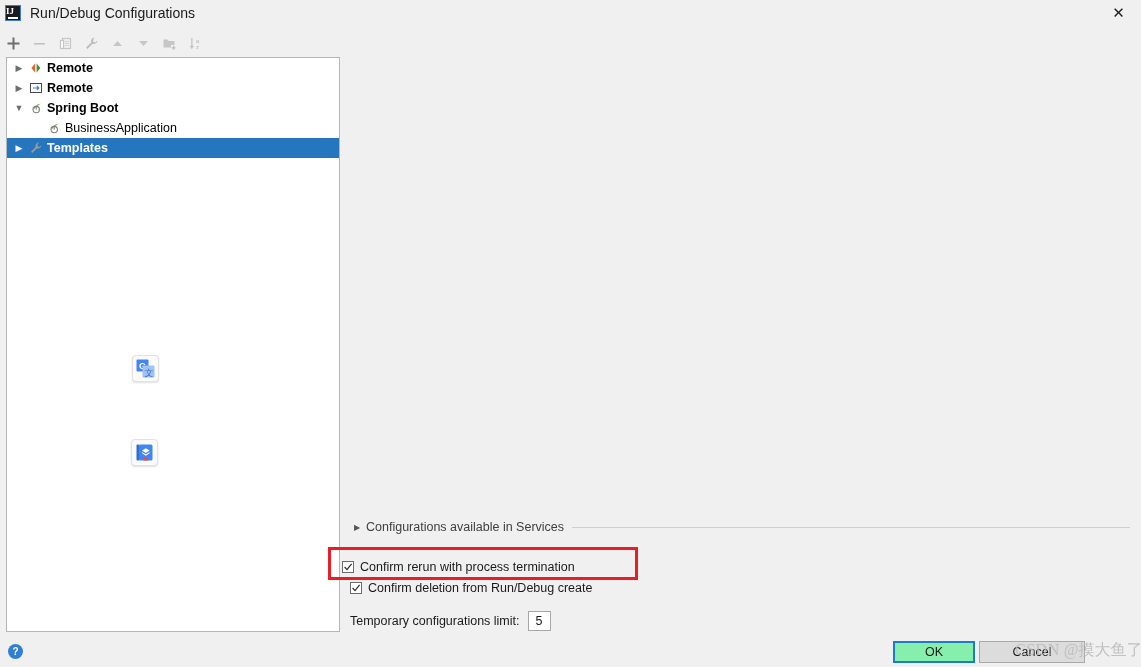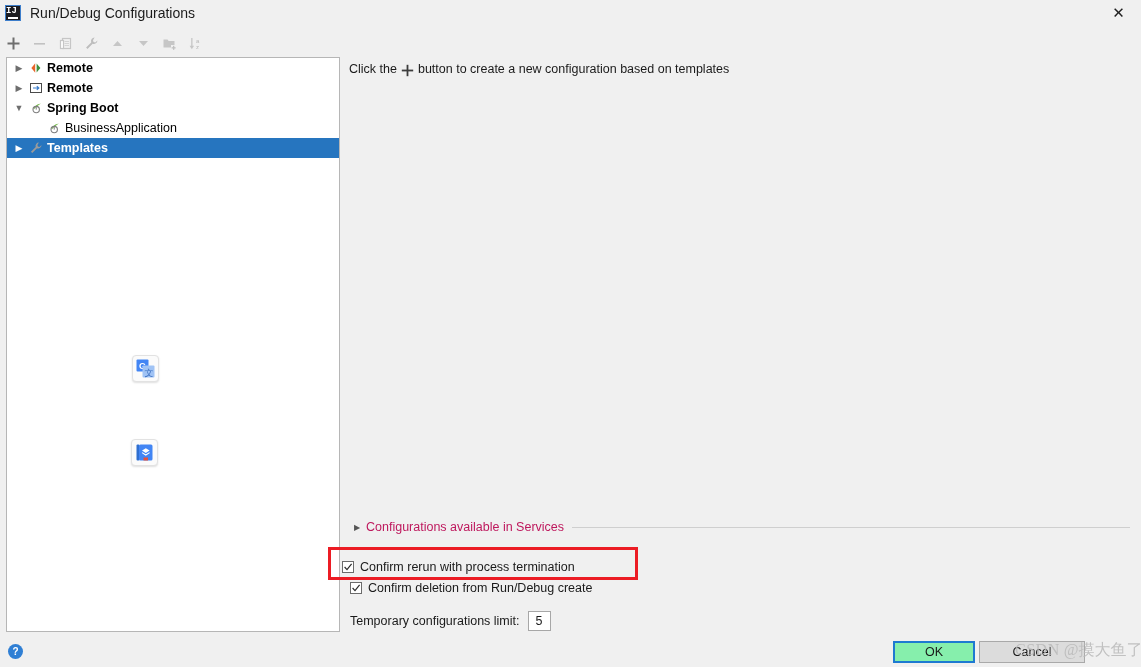--- a/index.html
+++ b/index.html
@@ -32,21 +32,21 @@
     border: 1px solid #3d7ecb;
     position: relative;
     flex: none;
   }
   #ij-logo .ij-text {
     position: absolute; left: 0; right: 4px; top: -1px;
     text-align: left;
     color: #ffffff;
     font-size: 9px;
     font-weight: bold;
-    font-family: Liberation Mono, monospace;
+    font-family: Liberation Serif, serif;
     letter-spacing: 0px;
     line-height: 12px;
   }
   #ij-logo .ij-bar {
     position: absolute; left: 2px; right: 2px; bottom: 1px;
     height: 2px; background: #ffffff;
   }
   #window-title {
     margin-left: 9px;
     font-size: 14px;
@@ -140,21 +140,21 @@
     position: absolute; left: 350px; top: 518px;
     width: 780px; height: 18px;
     display: flex; align-items: center;
   }
   #services-arrow {
     width: 14px; height: 14px; flex: none;
     display: flex; align-items: center; justify-content: center;
     color: #555; font-size: 8px;
   }
   #services-label {
-    font-size: 12.5px; color: #be185d;
+    font-size: 12.5px; color: #404040;
     margin-left: 2px; white-space: nowrap;
   }
   #services-line {
     flex: 1 1 auto;
     height: 1px;
     background: #cfcfcf;
     margin-left: 8px;
     margin-top: 1px;
   }
 
@@ -391,30 +391,20 @@
   <div class="float-icon" id="dict-icon">
     <svg width="19" height="19" viewBox="0 0 19 19">
       <rect x="1.5" y="1.5" width="3" height="16" rx="1" fill="#2f6fd0"></rect>
       <rect x="4" y="1.5" width="13.5" height="16" rx="1.5" fill="#4285f4"></rect>
       <path d="M10.8 5.2 14.6 7.6 10.8 10 7 7.6z" fill="#ffffff"></path>
       <path d="M7 9.6 10.8 12 14.6 9.6" fill="none" stroke="#ffffff" stroke-width="1.1"></path>
       <rect x="8.5" y="14.5" width="4.5" height="3" fill="#e8503a"></rect>
     </svg>
   </div>
 
-  <div id="hint-text">
-    <span>Click the</span>
-    <span id="hint-plus">
-      <svg width="13" height="13" viewBox="0 0 13 13">
-        <rect x="5.6" y="0.8" width="1.8" height="11.4" fill="#3d3d3d"></rect>
-        <rect x="0.8" y="5.6" width="11.4" height="1.8" fill="#3d3d3d"></rect>
-      </svg>
-    </span>
-    <span>button to create a new configuration based on templates</span>
-  </div>
 
   <div id="services-row">
     <div id="services-arrow">▶</div>
     <div id="services-label">Configurations available in Services</div>
     <div id="services-line"></div>
   </div>
 
   <div class="chk-row" id="chk-rerun">
     <span class="chk-box">
       <svg width="10" height="10" viewBox="0 0 10 10">

